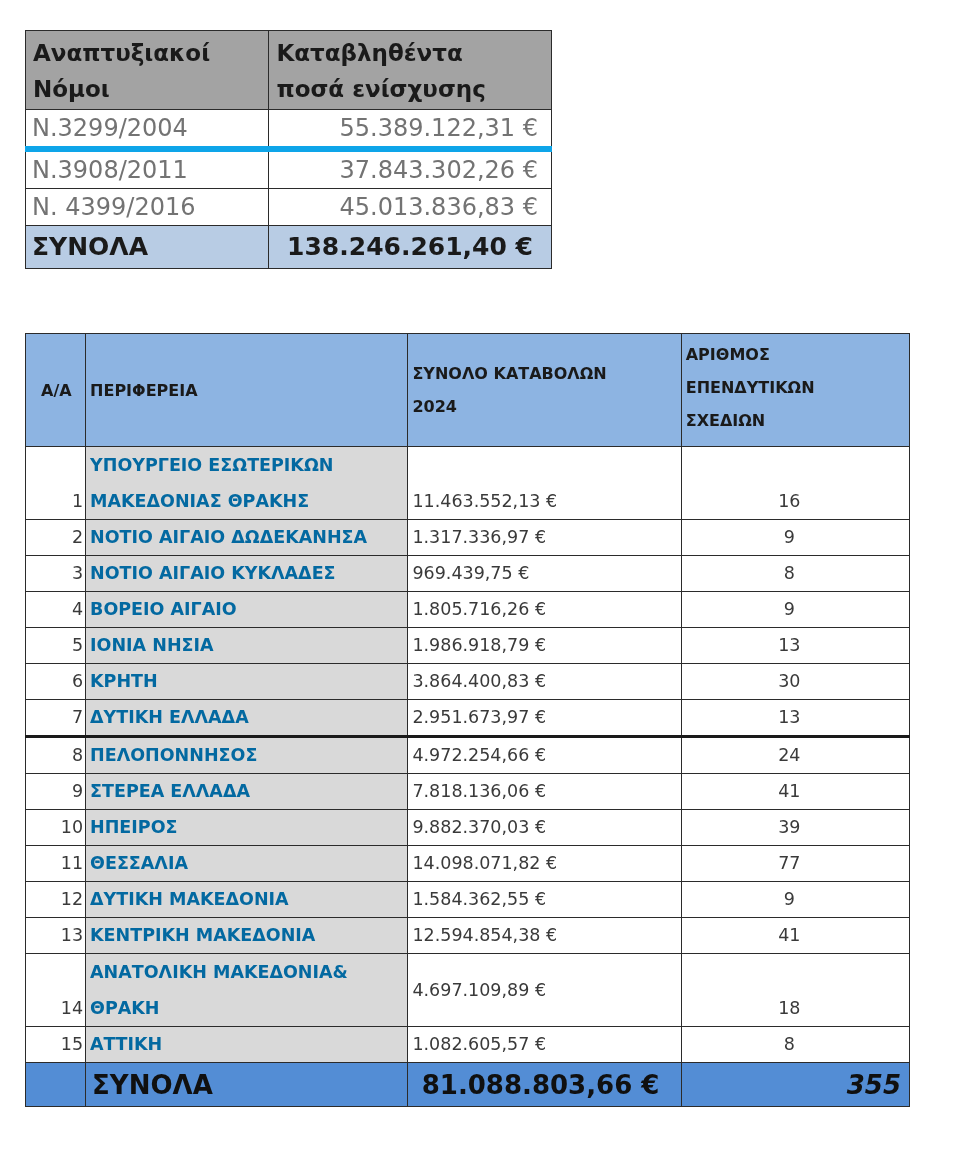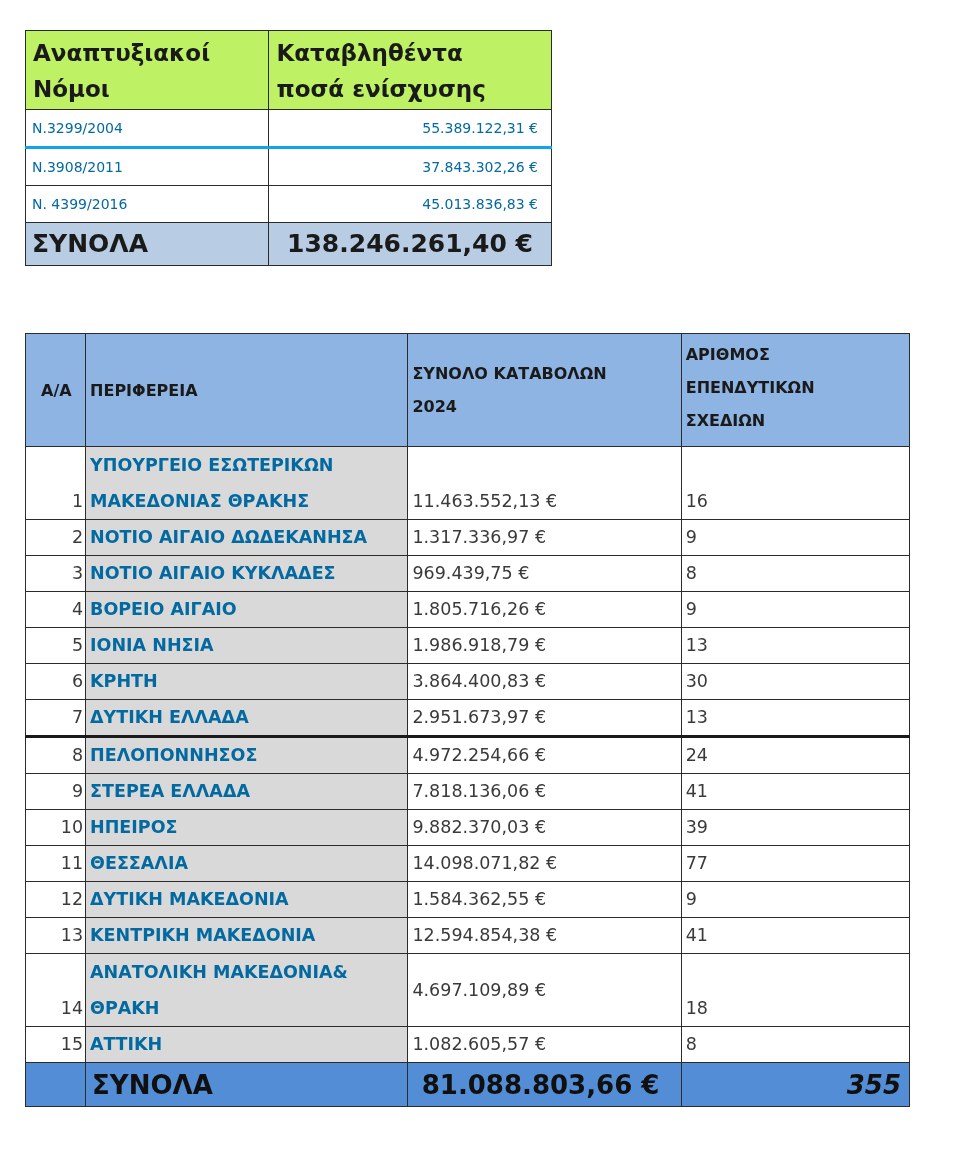--- a/index.html
+++ b/index.html
@@ -4,41 +4,41 @@
 <style>
   html, body { margin: 0; padding: 0; background: #ffffff; }
   body { width: 960px; height: 1152px; position: relative; font-family: "DejaVu Sans", "Liberation Sans", sans-serif; color: #1a1a1a; overflow: hidden; }
   table { border-collapse: collapse; position: absolute; }
   td, th { border: 1px solid #2b2b2b; padding: 0; }
 
   
   #t1 { left: 25px; top: 30px; width: 527px; }
   #t1 .c1 { width: 243px; }
   #t1 .c2 { width: 282px; }
-  #t1 .hdr td { background: #bef264; font-size: 23px; font-weight: bold; line-height: 36px; padding: 4px 6px 2px 7px; vertical-align: top; color: #1a1a1a; }
-  #t1 .row td { font-size: 14px; line-height: 35px; height: 36px; padding: 0 6px; color: #0369a1; }
+  #t1 .hdr td { background: #a3a3a3; font-size: 23px; font-weight: bold; line-height: 36px; padding: 4px 6px 2px 7px; vertical-align: top; color: #1a1a1a; }
+  #t1 .row td { font-size: 24px; line-height: 35px; height: 36px; padding: 0 6px; color: #737373; }
   #t1 .row td.amt { text-align: right; padding-right: 13px; }
-  #t1 .row.thick td { border-top: 3px solid #0ea5e9; }
+  #t1 .row.thick td { border-top: 6px solid #0ea5e9; }
   #t1 .tot td { background: #b8cce4; font-size: 25px; font-weight: bold; height: 42px; line-height: 42px; padding: 0 6px; color: #1a1a1a; }
   #t1 .tot td.amt { text-align: right; padding-right: 18px; }
 
   
   #t2 { left: 25px; top: 333px; width: 885px; }
   #t2 .ca { width: 60px; }
   #t2 .cb { width: 322px; }
   #t2 .cc { width: 273px; }
   #t2 .cd { width: 228px; }
   #t2 .hdr td { background: #8db4e2; font-size: 16px; font-weight: bold; height: 108px; line-height: 33px; vertical-align: middle; padding: 0 4px; color: #1a1a1a; }
   #t2 .hdr td.na { padding-left: 15px; }
   #t2 .hdr td.pd { vertical-align: top; padding-top: 4px; }
   #t2 .r td { font-size: 17.5px; height: 35px; line-height: 35px; color: #3a3a3a; padding: 0 4px; }
   #t2 .r td.no { text-align: right; padding-right: 2px; border-right: 1px solid #2b2b2b; }
   #t2 .r td.reg { background: #d9d9d9; font-weight: bold; color: #0369a1; white-space: nowrap; padding-left: 4px; }
   #t2 .r td.amt { text-align: left; padding-right: 14px; }
-  #t2 .r td.cnt { text-align: left; padding-right: 16px; }
+  #t2 .r td.cnt { text-align: center; padding-right: 16px; }
   #t2 .r.tall td { height: 72px; }
   #t2 .r.tall td.no, #t2 .r.tall td.amt.bot, #t2 .r.tall td.cnt { vertical-align: bottom; }
   #t2 .r.tall td.reg { line-height: 36px; white-space: normal; }
   #t2 .r.tall td.amt.mid { vertical-align: middle; }
   #t2 .r.thick td { border-top: 3px solid #1a1a1a; }
   #t2 .tot td { background: #538dd5; font-weight: bold; height: 43px; color: #101010; font-size: 26px; padding: 0 6px; }
   #t2 .tot td.amt { text-align: center; padding-right: 14px; }
   #t2 .tot td.cnt { text-align: right; padding-right: 8px; font-style: italic; }
 </style>
 </head>

